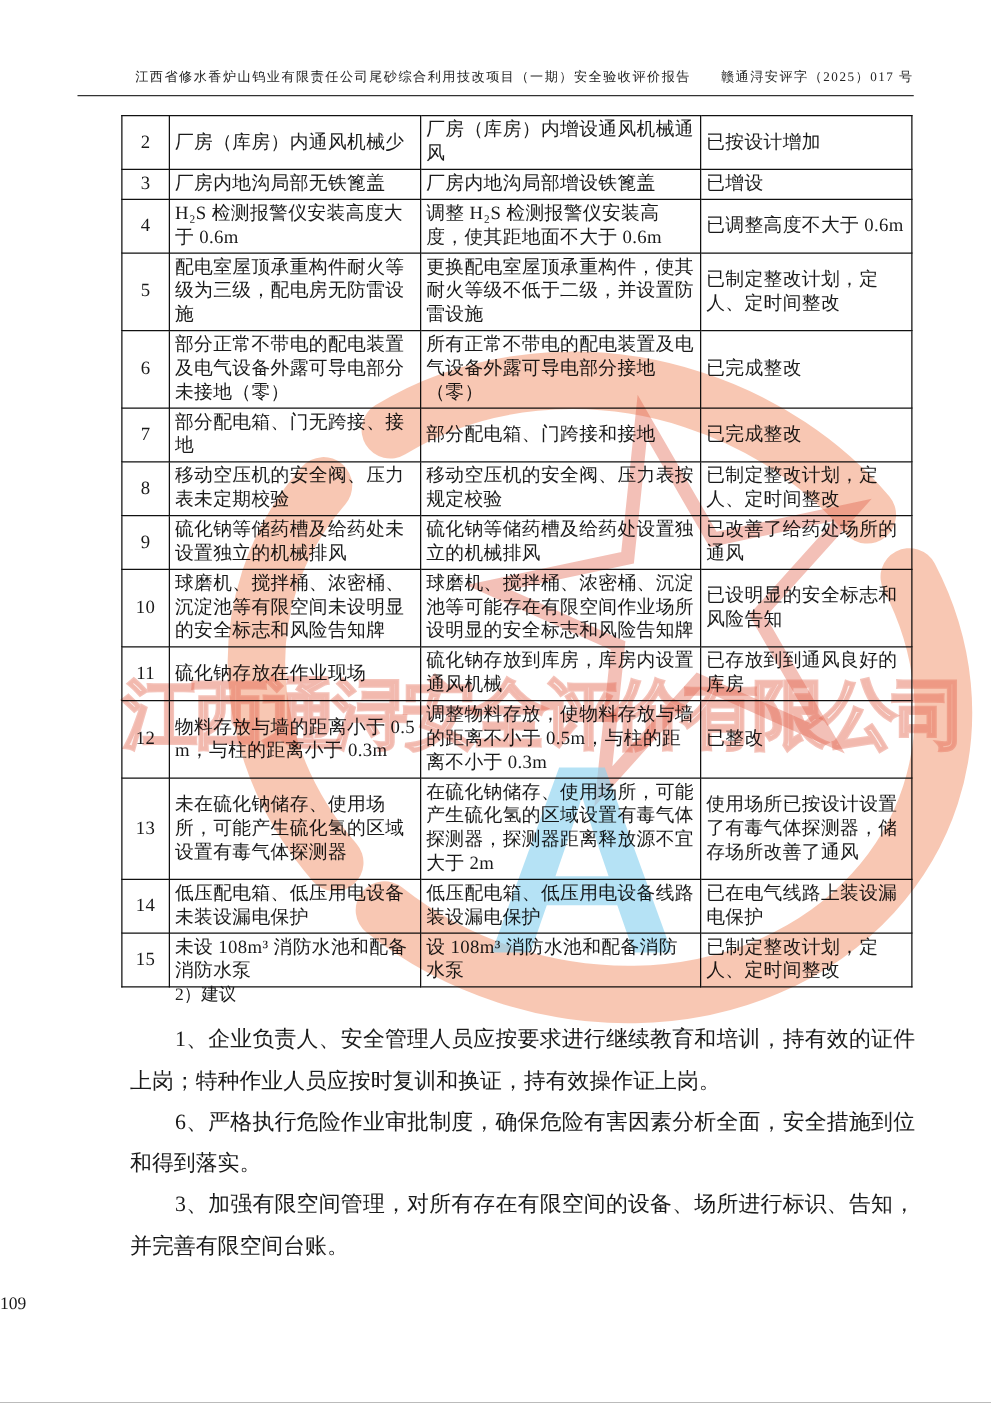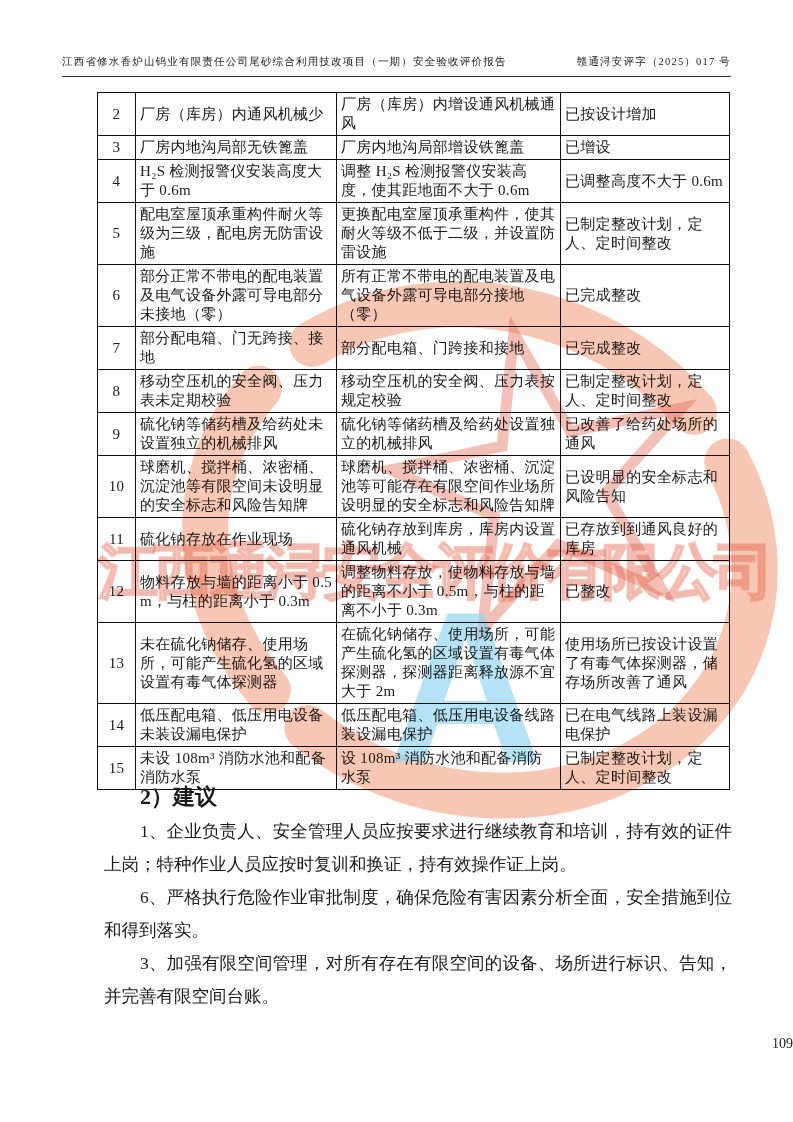--- a/index.html
+++ b/index.html
@@ -6,43 +6,43 @@
   .page{
     position:relative; width:793px; height:1122px; background:#fff;
     margin:0 auto; overflow:hidden;
     font-family:"Liberation Serif","DejaVu Serif",serif; color:#1a1a1a;
   }
   
   .hdr{
     position:absolute; top:55px; left:62px; width:669px;
     font-size:10.5px; letter-spacing:1.2px; color:#222;
     border-bottom:1.2px solid #333; padding-bottom:7px;
-    display:flex; justify-content:space-between; gap:24px; white-space:nowrap;
+    display:flex; justify-content:flex-end; gap:24px; white-space:nowrap;
   }
   
   table.fix{
     position:absolute; top:92px; left:97px; width:632px;
     border-collapse:collapse; table-layout:fixed;
     font-size:15px; line-height:19px;
   }
   table.fix td{
     border:1.5px solid #111; padding:2px 4px; vertical-align:middle;
     letter-spacing:0.3px; word-break:break-all;
   }
   td.no{ text-align:center; letter-spacing:0; font-family:"Liberation Serif",serif;}
   col.c1{width:38px;} col.c2{width:201px;} col.c3{width:224px;} col.c4{width:169px;}
   
   .sugg{
     position:absolute; top:780px; left:104px; width:628px;
     font-size:17.5px; line-height:33px; text-align:justify;
   }
-  .sugg h3{ margin:0 0 2px 0; font-size:22px; text-indent:36px; font-weight:bold;}
+  .sugg h3{ margin:0 0 2px 0; font-size:14px; text-indent:36px; font-weight:normal;}
   .sugg p{ margin:0; text-indent:36px;}
   
-  .pageno{ position:absolute; top:1036px; left:0; width:100%; text-align:right; font-size:14px;}
+  .pageno{ position:absolute; top:1036px; left:0; width:100%; text-align:left; font-size:14px;}
   
   .wm{ position:absolute; inset:0; pointer-events:none; mix-blend-mode:multiply;}
   .wm-text{
     position:absolute; top:532px; left:98px; width:640px;
     font-size:60px; white-space:nowrap; font-weight:bold;
     color:rgba(226,97,74,0.10);
     -webkit-text-stroke:2px rgba(226,97,74,0.38);
     letter-spacing:-4px;
   }
   .wm-a{

